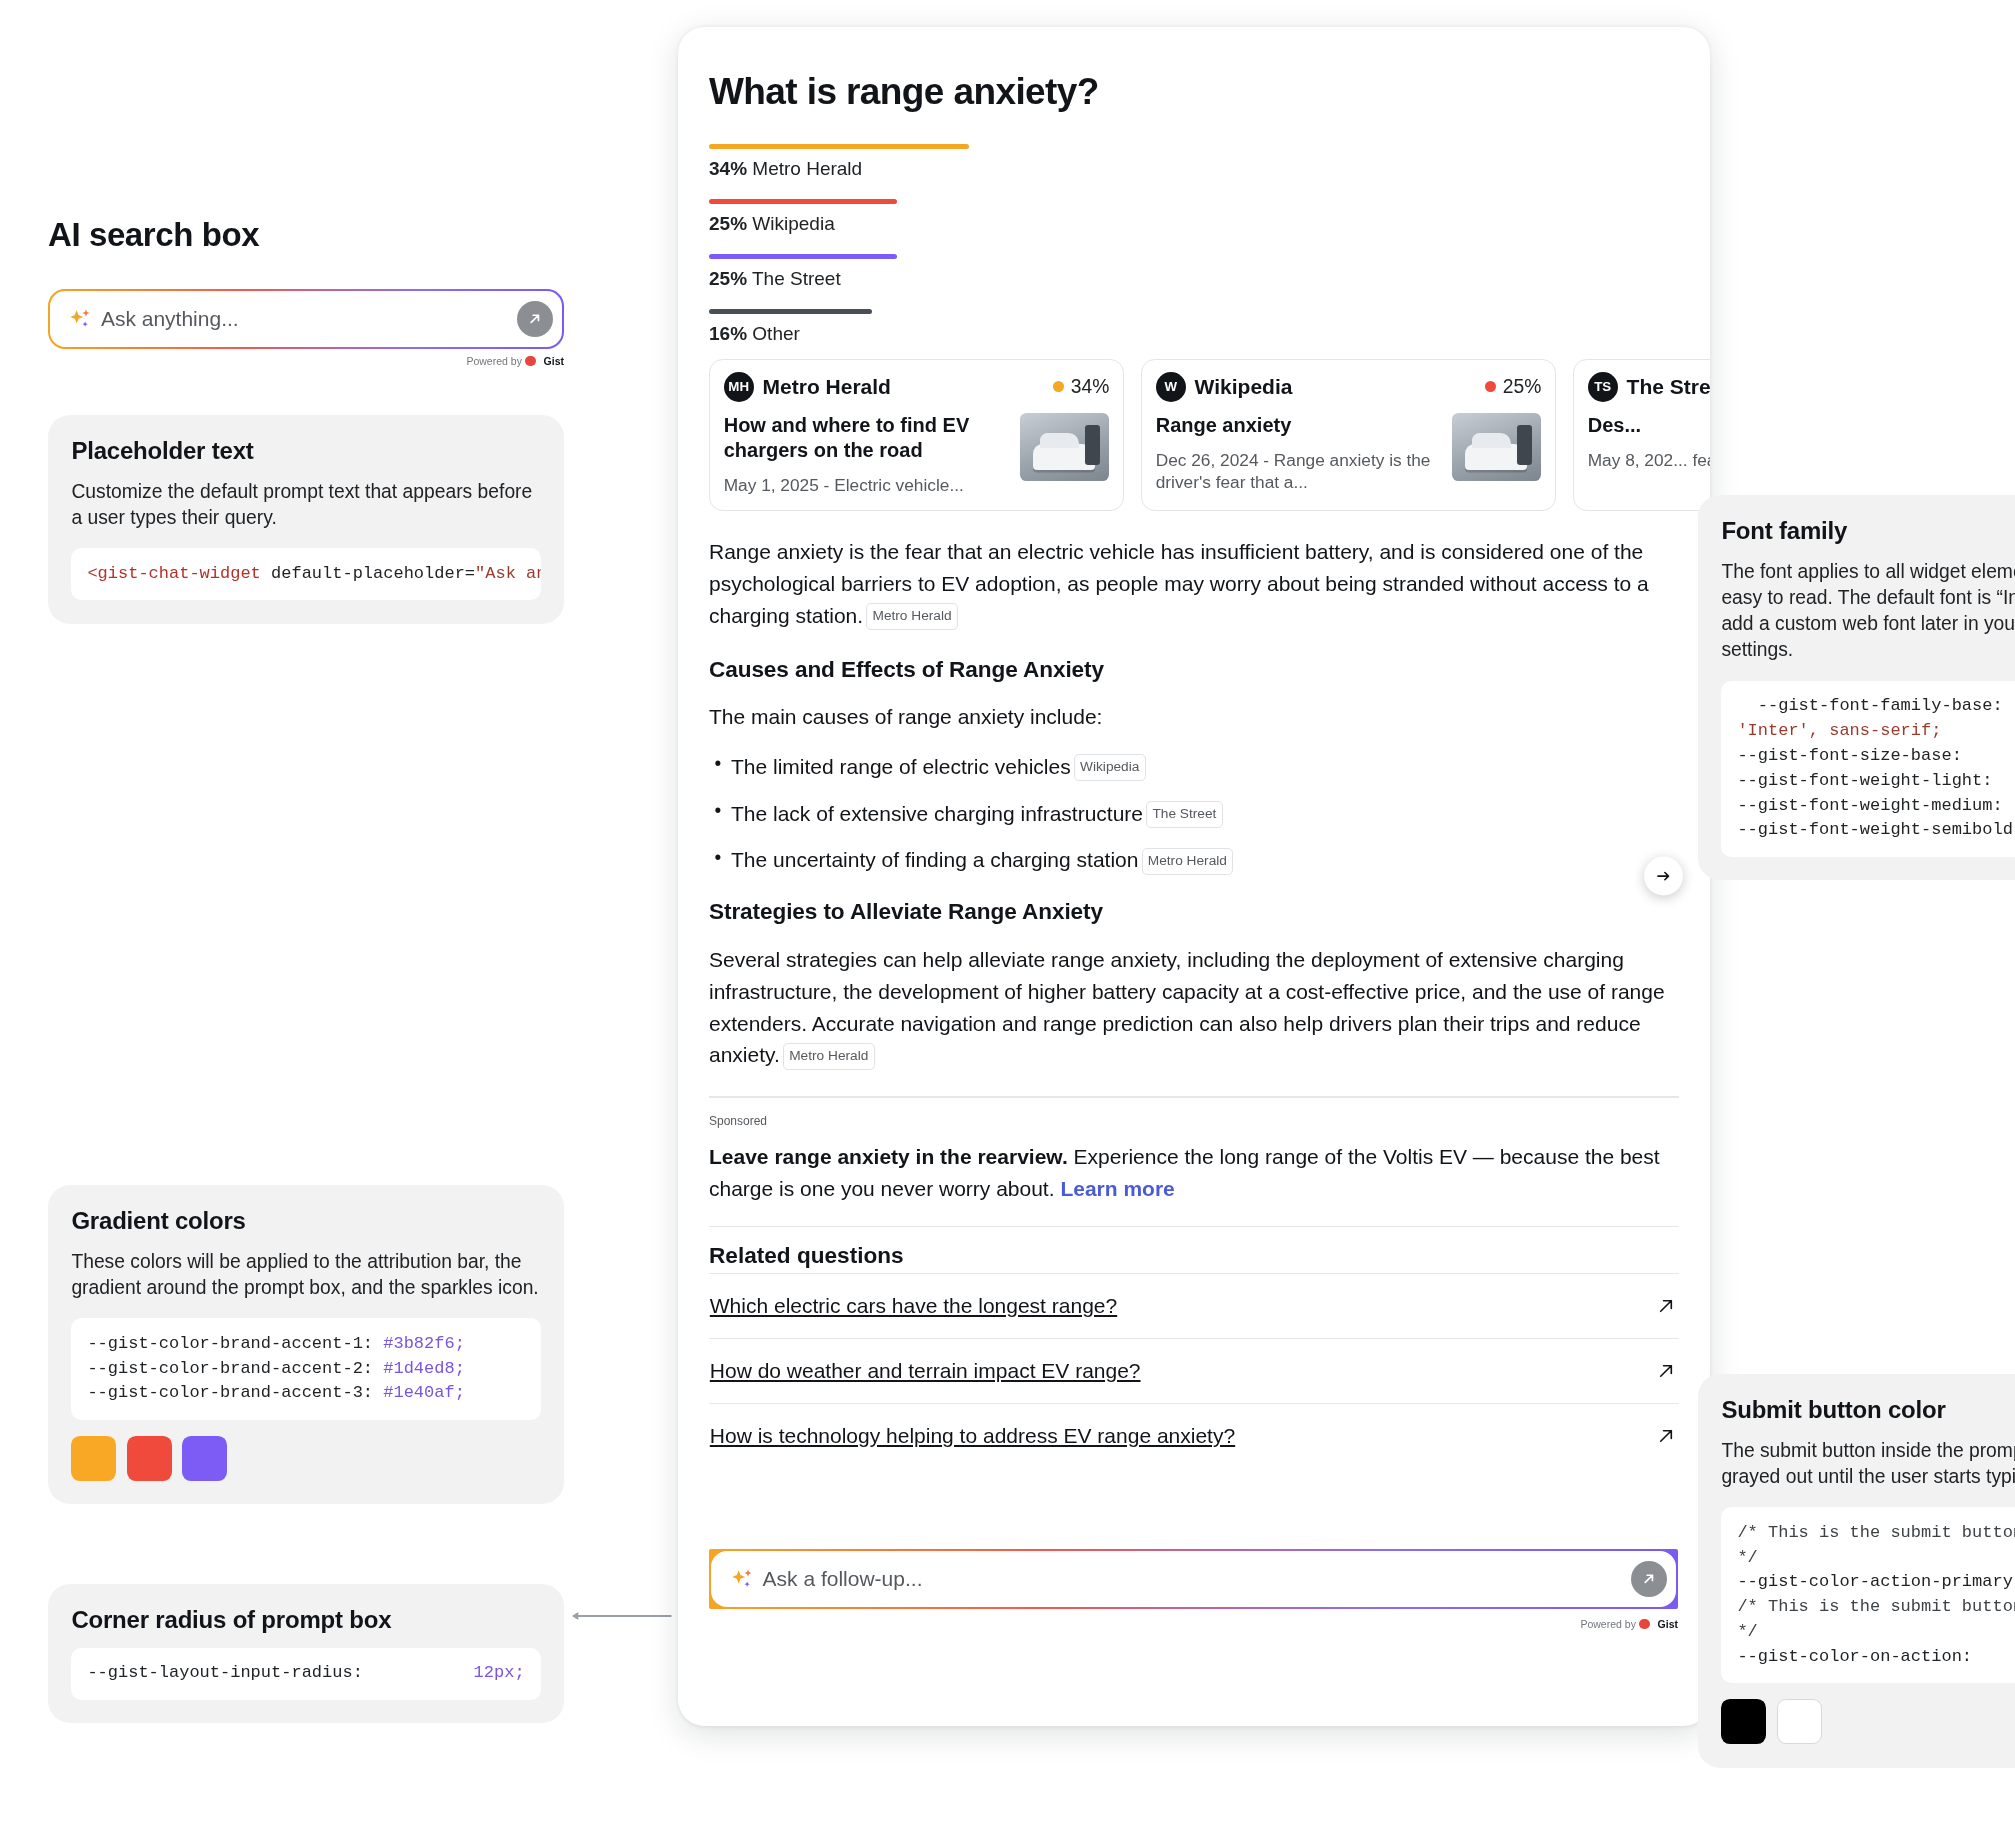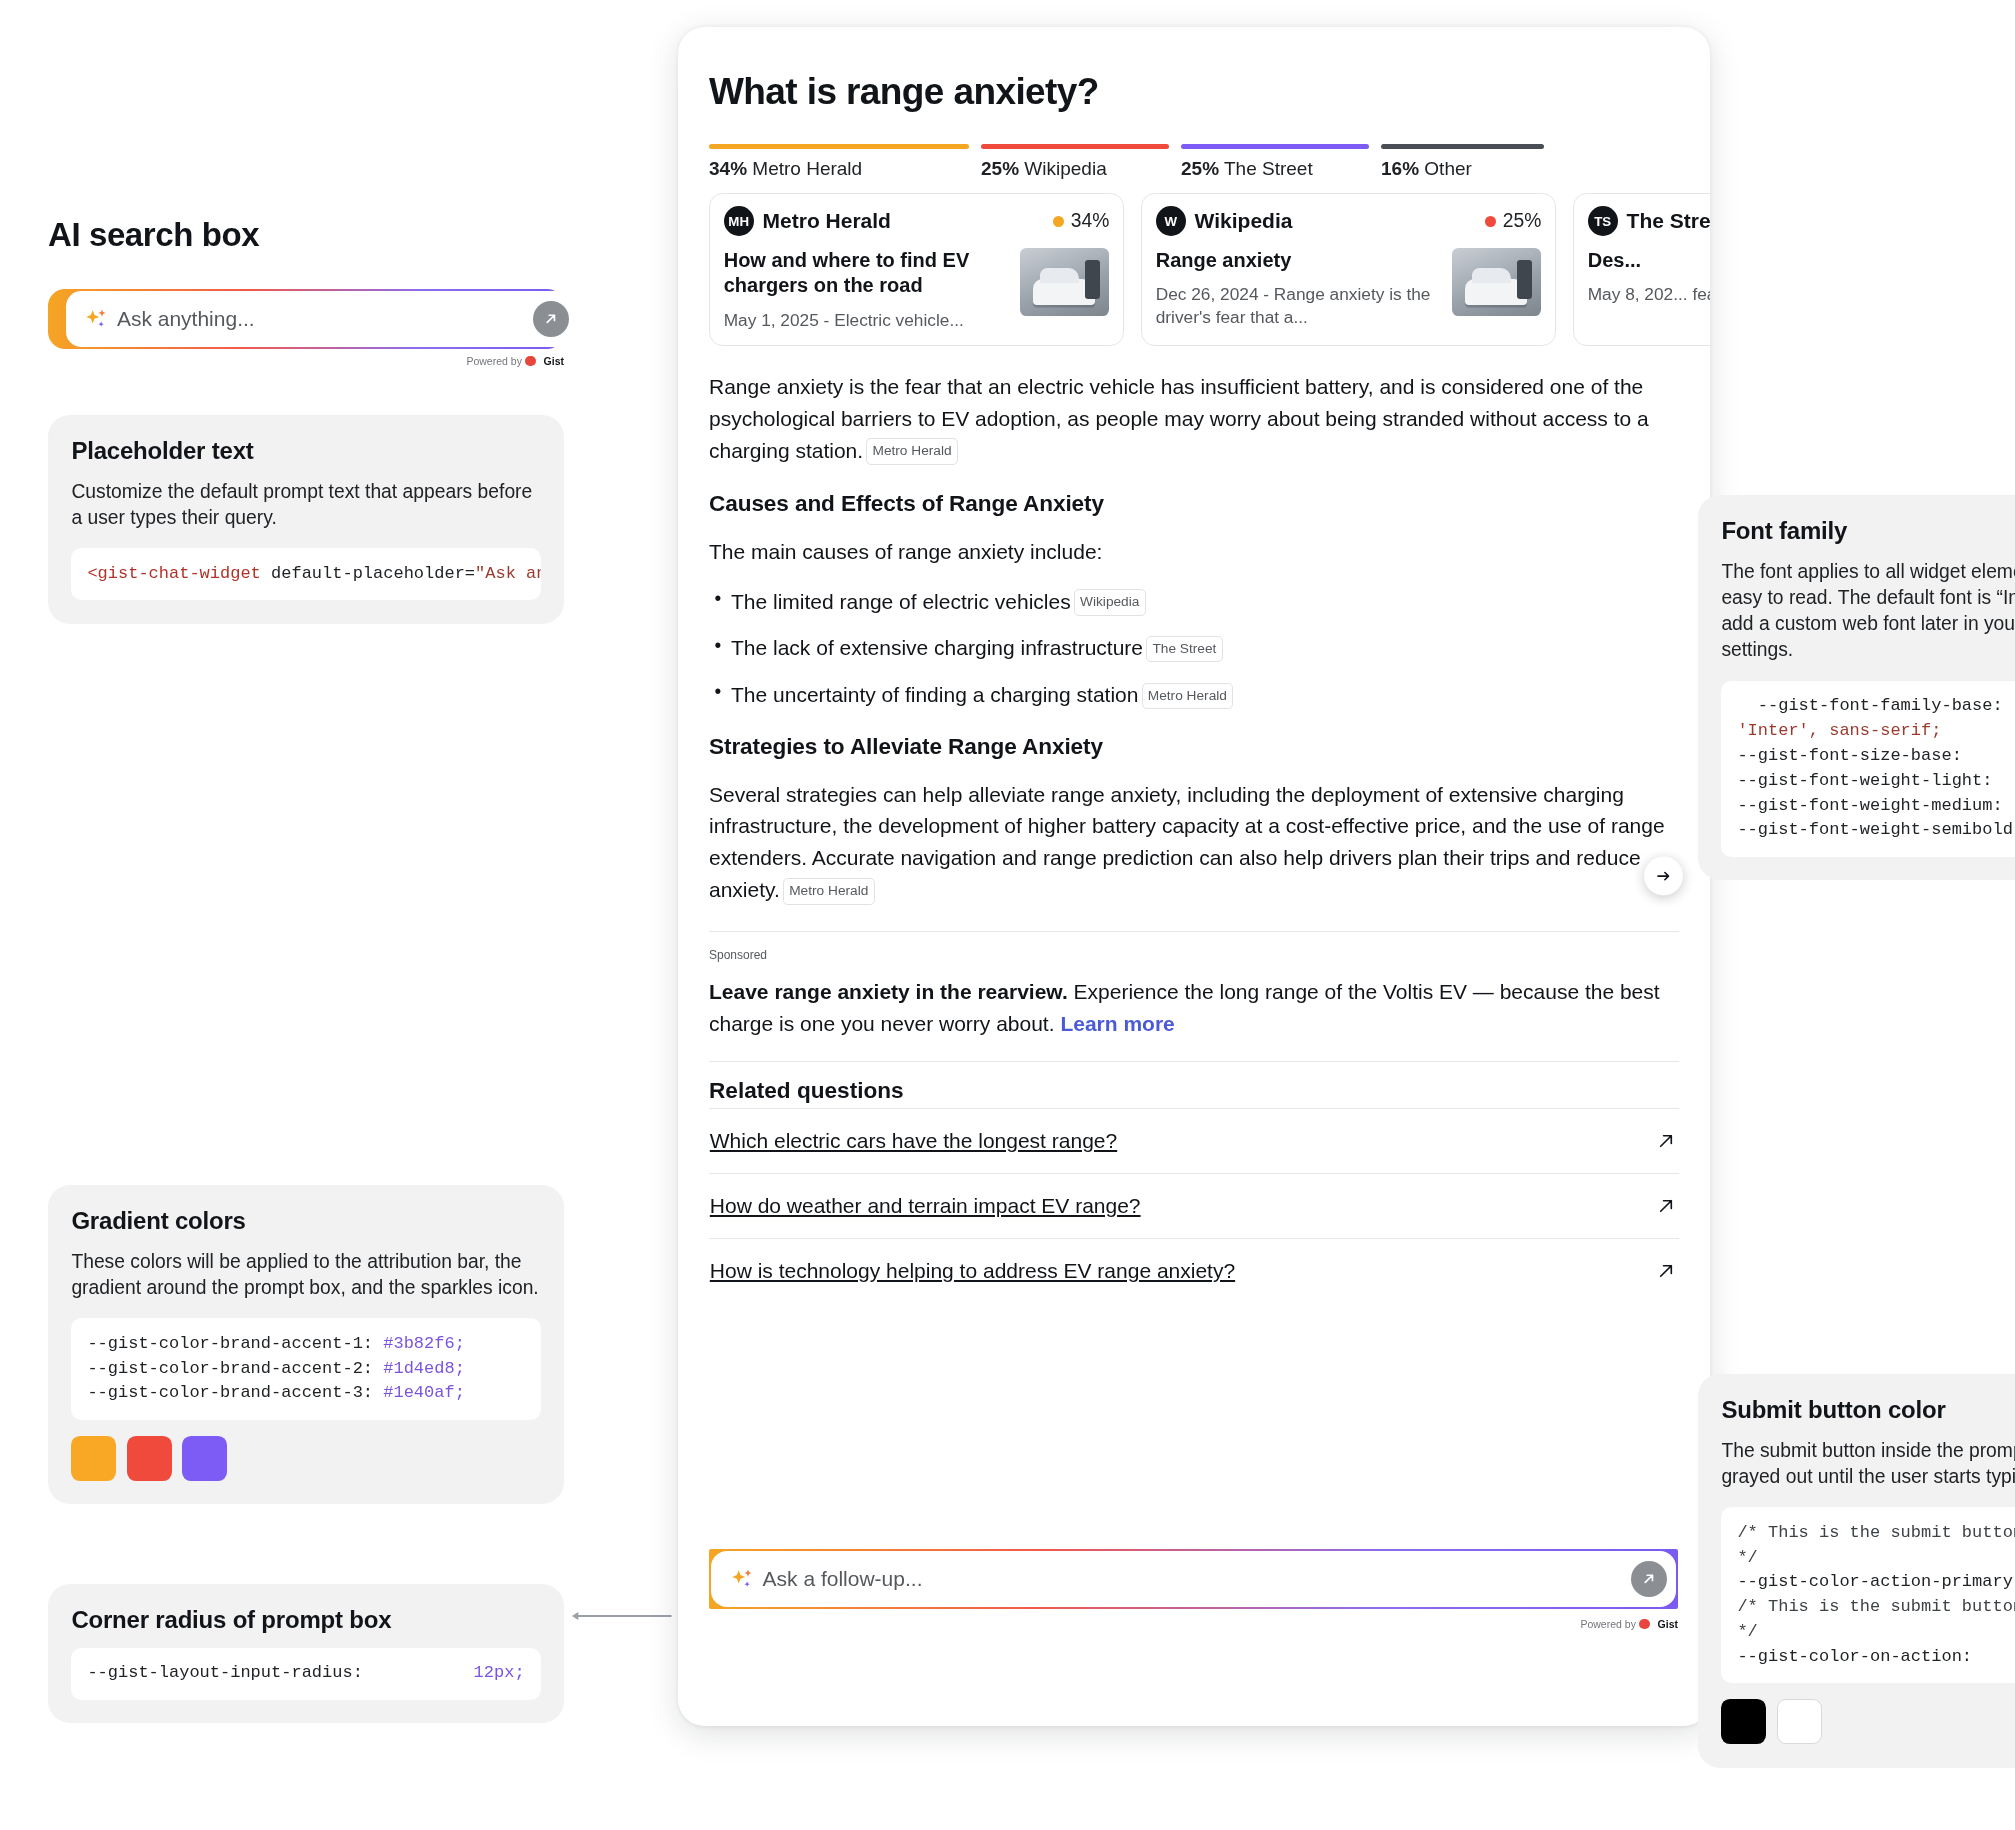--- a/index.html
+++ b/index.html
@@ -74,21 +74,20 @@
     background: linear-gradient(95deg, #f5a623 0%, #f2594b 38%, #8b6df0 72%, #7a5af0 100%);
   }
   #prompt-box-inner {
     width: 100%;
     height: 100%;
     background: #ffffff;
     border-radius: 15.3px;
     display: flex;
     align-items: center;
     padding: 0 8.9px 0 17px;
-    margin-left: 16px;
   }
   .sparkle {
     width: 25px; height: 25px;
     flex: 0 0 auto;
     position: relative;
     margin-right: 8.9px;
   }
   .sparkle svg { display:block; }
   .prompt-text {
     flex: 1 1 auto;
@@ -149,21 +148,21 @@
   }
   #answer-inner { padding: 44px 31px 0 31px; position: relative; height: 100%; }
   #answer-title {
     font-size: 37px;
     font-weight: bold;
     letter-spacing: -0.6px;
     margin: 0 0 31px 0;
   }
 
   
-  #attribution { display: flex; gap: 12px; margin-bottom: 13.7px; }
+  #attribution { display: flex; gap: 19px; margin-bottom: 13.7px; flex-direction: column; }
   .attr-seg { flex: 0 0 auto; }
   .attr-bar { height: 5.2px; border-radius: 3.2px; }
   .attr-label { margin-top: 8.9px; font-size: 19px; color: #202326; }
   .attr-label b { font-weight: bold; }
 
   
   #source-row { display: flex; gap: 17px; margin-bottom: 25px; }
   .source-card {
     flex: 0 0 auto;
     width: 415px;

